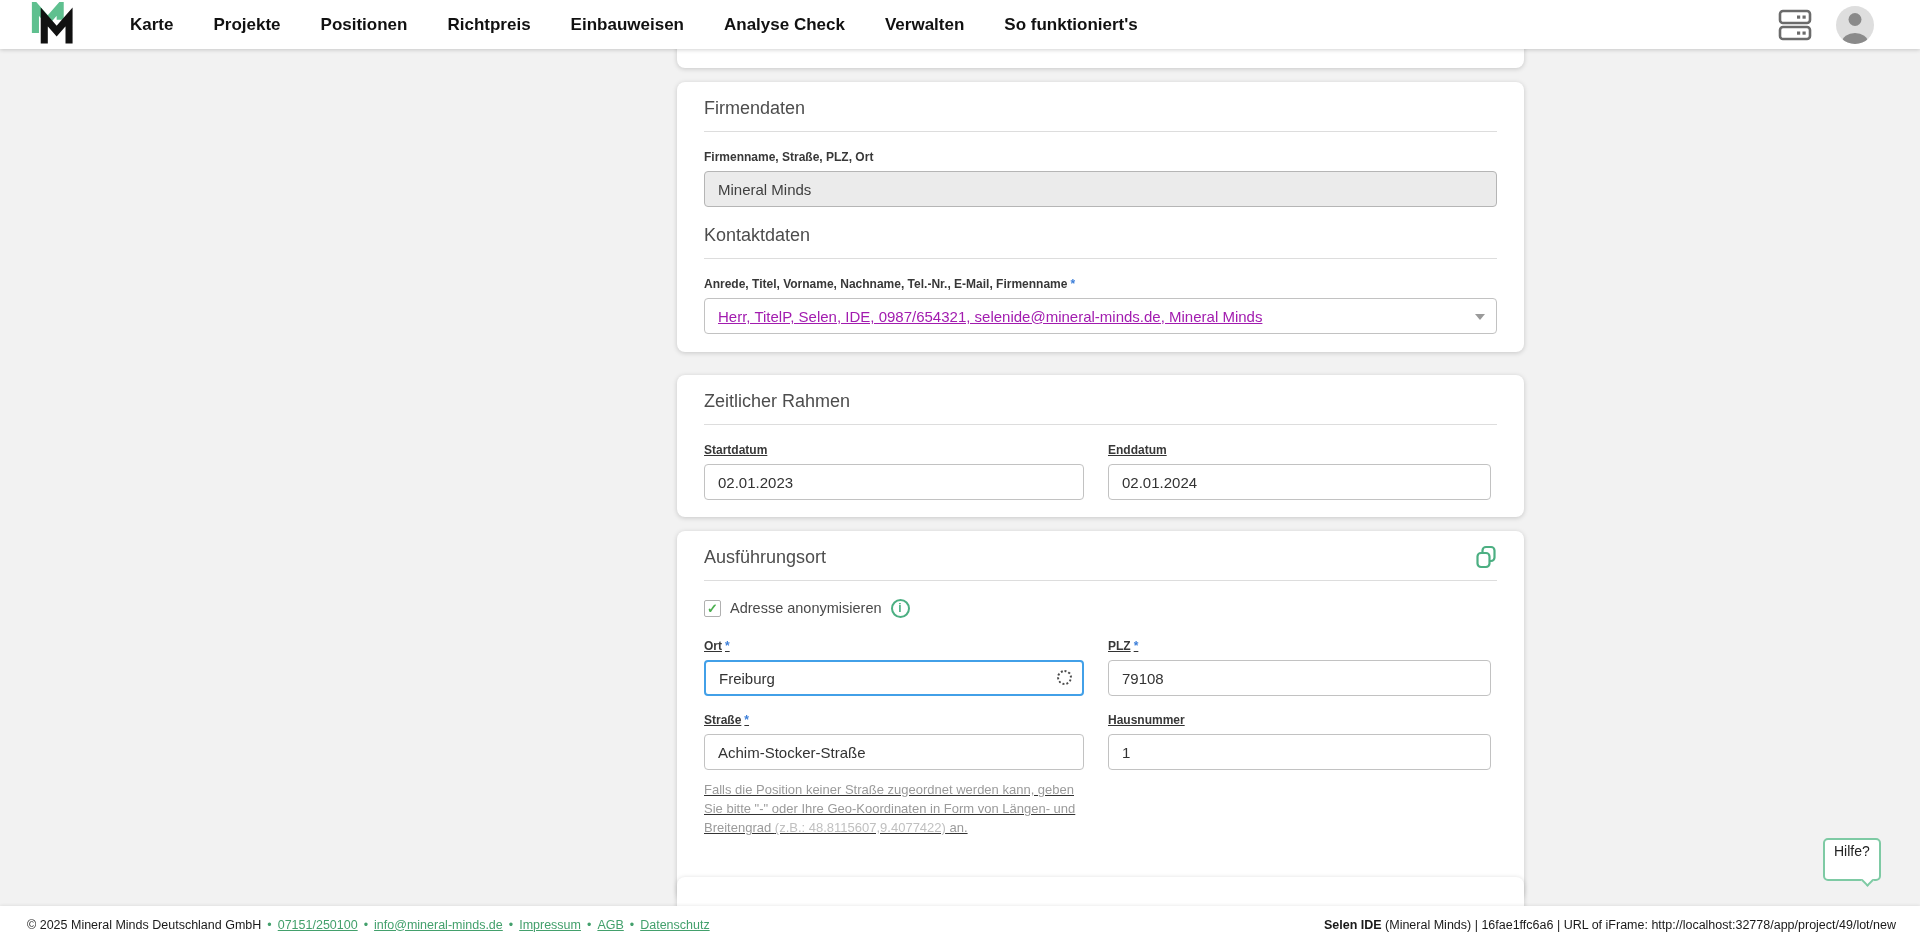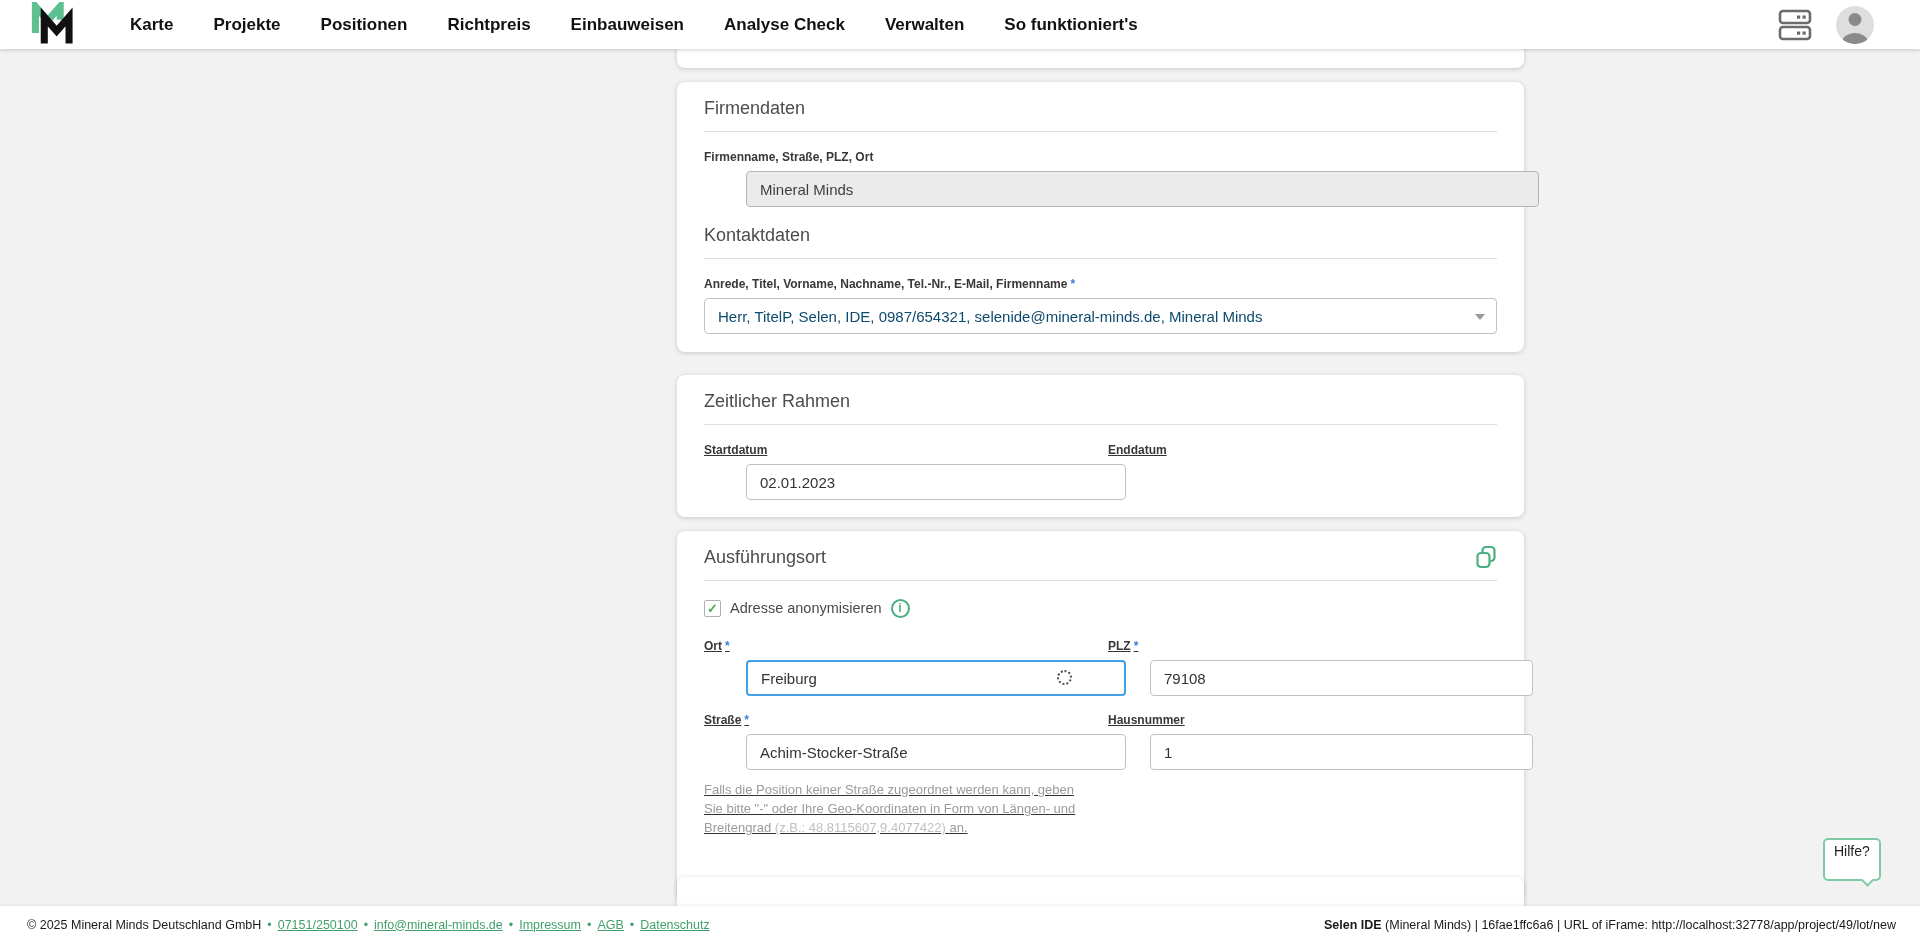--- a/index.html
+++ b/index.html
@@ -42,36 +42,36 @@
     border-radius:8px; box-shadow:0 1px 5px rgba(0,0,0,.18);
   }
   .card-body { padding:16px 27px 24px; }
   .section-heading { font-size:18px; font-weight:400; color:#4d4d4d; line-height:21px; margin-bottom:12px; }
   .divider { border:none; border-top:1px solid #ddd; height:0; margin-bottom:17px; }
   .field-label { display:block; font-size:12px; font-weight:700; color:#383838; line-height:17px; margin-bottom:5px; }
   .req { color:#3d7fd9; margin-left:3px; font-weight:700; }
   .text-input {
     width:100%; height:36px; border:1px solid #c2c2c2; border-radius:4px;
     background:#fff; padding:8px 13px; font-size:15px; color:#333;
-    font-family:"Liberation Sans", sans-serif; outline:none;margin-left:42px;
+    font-family:"Liberation Sans", sans-serif; outline:none;
   }
   .text-input:disabled, .text-input.disabled { background:#ebebeb; border-color:#b5b5b5; color:#3f3f3f; }
   .text-input.focused { border:2px solid #42a0e8; }
   .form-row { display:flex; gap:24px;text-decoration:underline; }
   .col-a { width:380px; flex:none; }
   .col-b { width:383px; flex:none; }
   .mb18 { margin-bottom:18px; }
   .mb16 { margin-bottom:16px; }
 
   .select-wrap { position:relative; width:100%; }
   .select-wrap select {
     width:100%; height:36px; border:1px solid #c2c2c2; border-radius:4px;
-    background:#fff; padding:0 30px 0 13px; font-size:15px; color:#0c4a6e;
+    background:#fff; padding:0 30px 0 13px; font-size:15px; color:#a21caf;
     font-family:"Liberation Sans", sans-serif; appearance:none; -webkit-appearance:none;
-    outline:none; cursor:pointer;
+    outline:none; cursor:pointer;text-decoration:underline;
   }
   .caret {
     position:absolute; right:12px; top:16px; width:0; height:0; pointer-events:none;
     border-left:5px solid transparent; border-right:5px solid transparent;
     border-top:6px solid #9a9a9a;
   }
 
   
   .checkbox-row { display:flex; align-items:center; gap:9px; height:20px; margin-bottom:20px; }
   .checkbox {
@@ -191,20 +191,21 @@
     <div class="card-body">
       <div class="section-heading">Zeitlicher Rahmen</div>
       <hr class="divider">
       <div class="form-row">
         <div class="col-a">
           <label class="field-label">Startdatum</label>
           <input class="text-input" value="02.01.2023" style="">
         </div>
         <div class="col-b">
           <label class="field-label">Enddatum</label>
+          <input class="text-input" value="02.01.2024" style="">
         </div>
       </div>
     </div>
   </div>
 
   <div class="card" style="top:531px; height:368px;">
     <div class="card-body">
       <div class="heading-row">
         <div class="section-heading">Ausführungsort</div>
         <svg class="copy-icon" width="22" height="24" viewBox="0 0 22 24">

